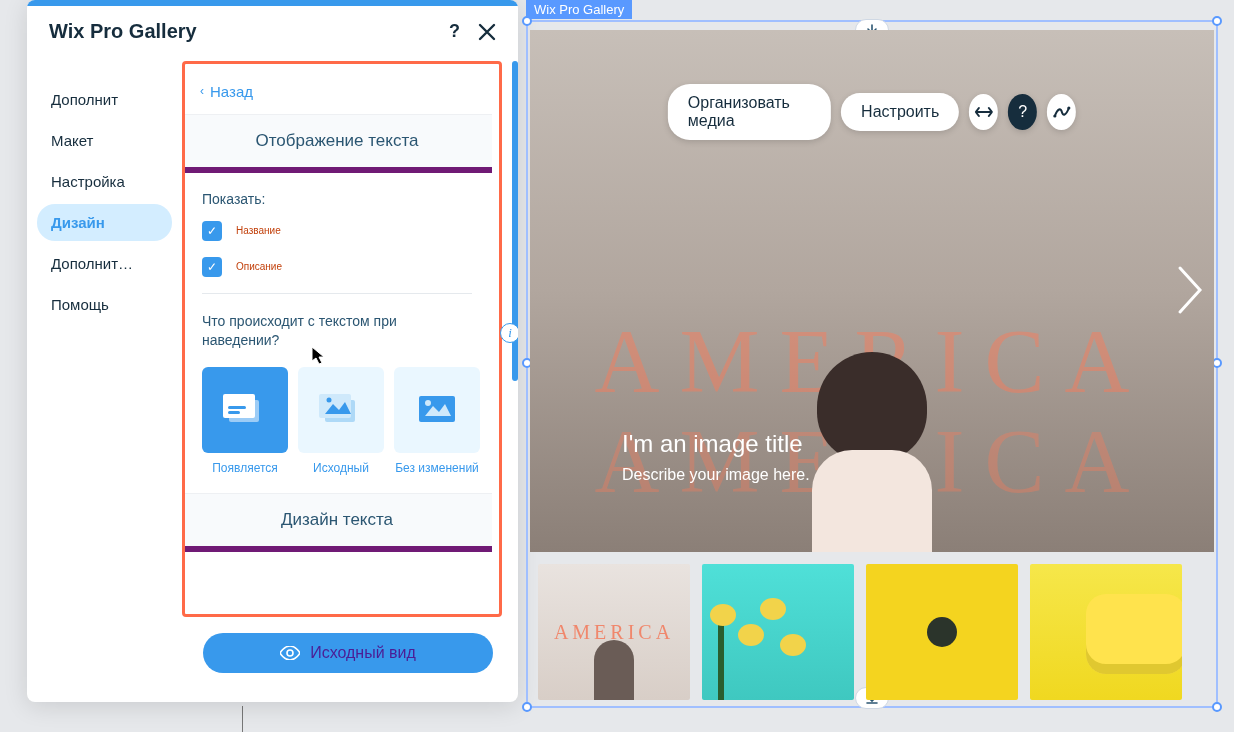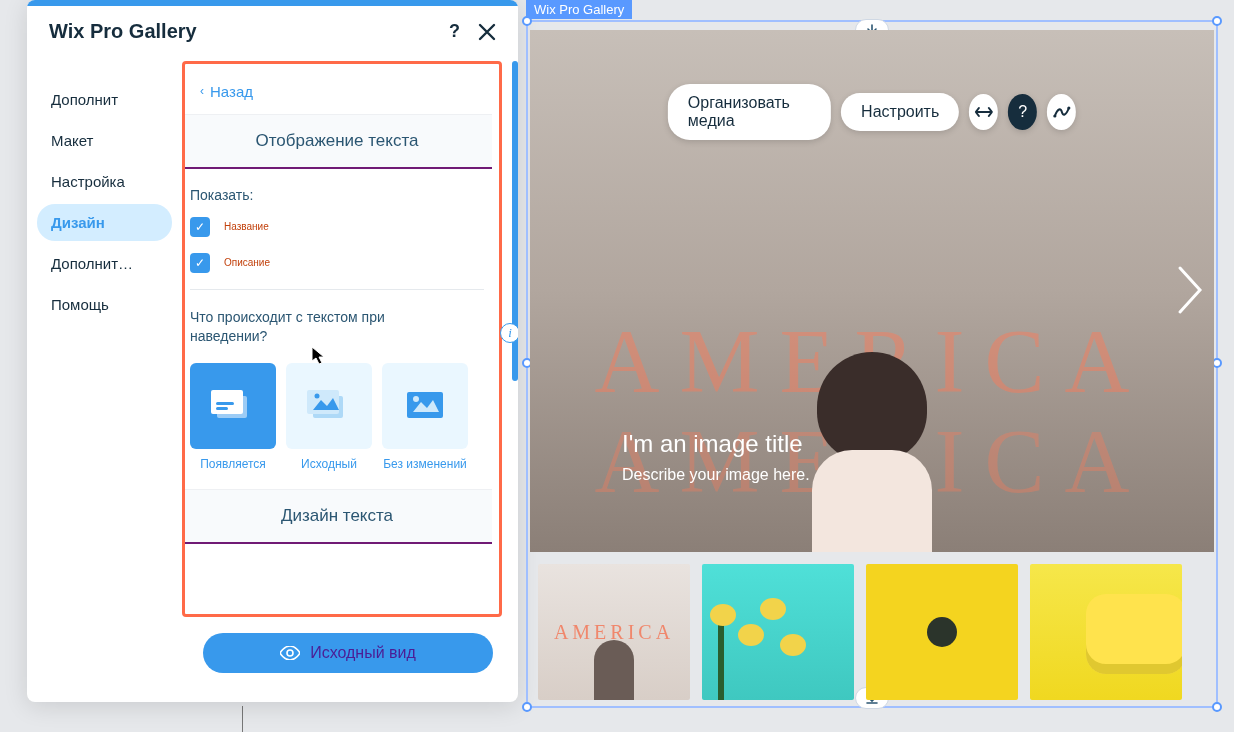--- a/index.html
+++ b/index.html
@@ -35,26 +35,26 @@
   .highlight-box {
     position:absolute; left:0; top:0; width:320px; height:556px;
     border:3px solid #ff6a48; border-radius:4px; pointer-events:none;
   }
 
   .back-row { padding: 20px 14px 14px 18px; }
   .back-link { color: #3899ec; font-size: 15px; cursor: pointer; display: inline-flex; align-items: center; gap: 6px; }
   .back-caret { font-size: 12px; }
 
   .section-header {
-    background: #f8fafc; border-top:1px solid #eef0f3; border-bottom:2px solid #701a75;
+    background: #f8fafc; border-top:1px solid #eef0f3; border-bottom:6px solid #701a75;
     text-align: center; padding: 16px 0; font-size: 17px; color: #2b5672; font-weight: 300;
     width: 310px;
   }
 
-  .section-body { padding: 18px 8px; width: 310px; }
+  .section-body { padding: 18px 20px; width: 310px; }
   .field-label { font-size: 14px; color: #2b5672; margin-bottom: 14px; }
   .check-row { display: flex; align-items: center; gap: 14px; margin-bottom: 16px; }
   .checkbox {
     width: 20px; height: 20px; background: #3899ec; border-radius: 4px;
     display:inline-flex; align-items:center; justify-content:center; color:#fff; font-size:12px;
   }
   .check-label { font-size: 10px; color: #c2410c; }
   .divider { height:1px; background:#e5e9ed; margin: 6px 0 18px 0; }
 
   .info-dot {

